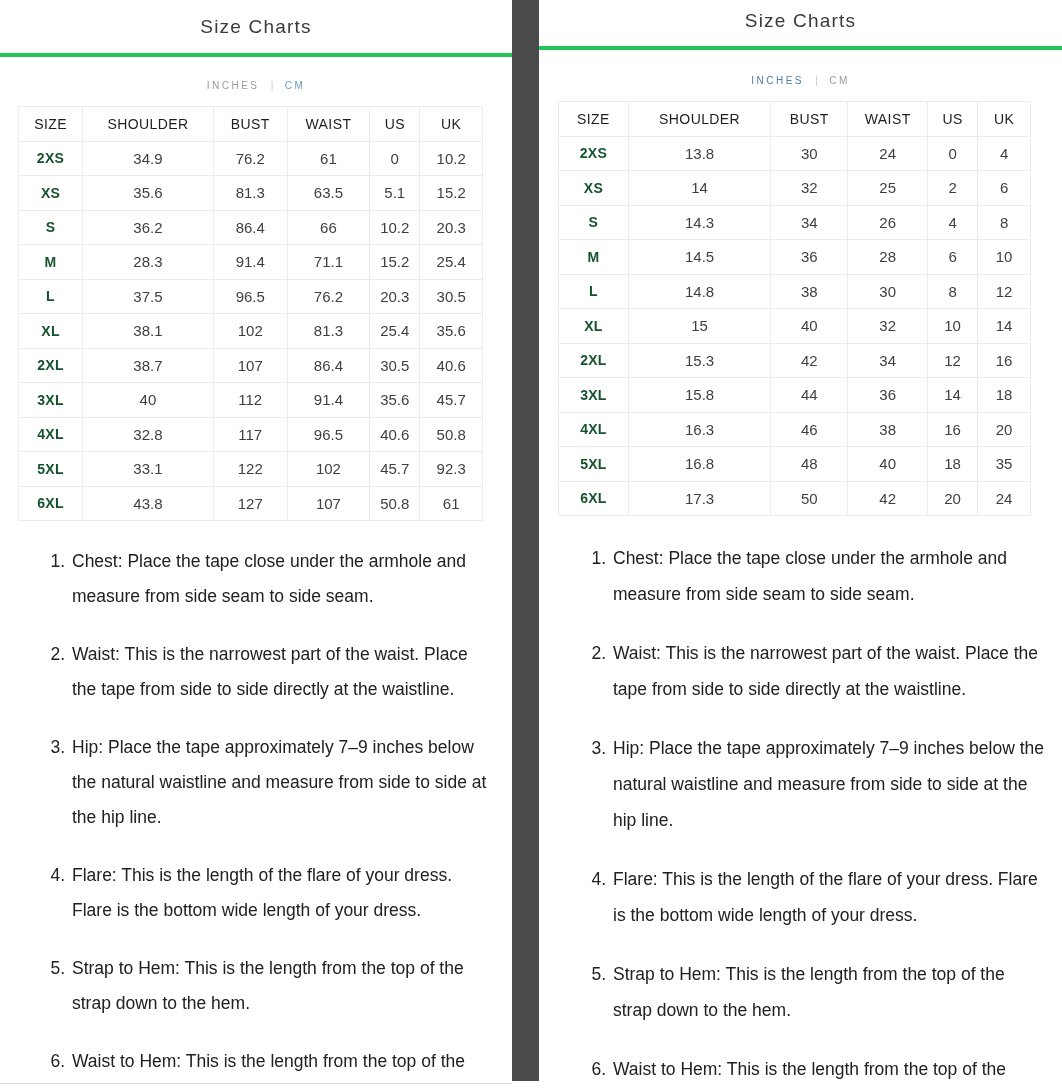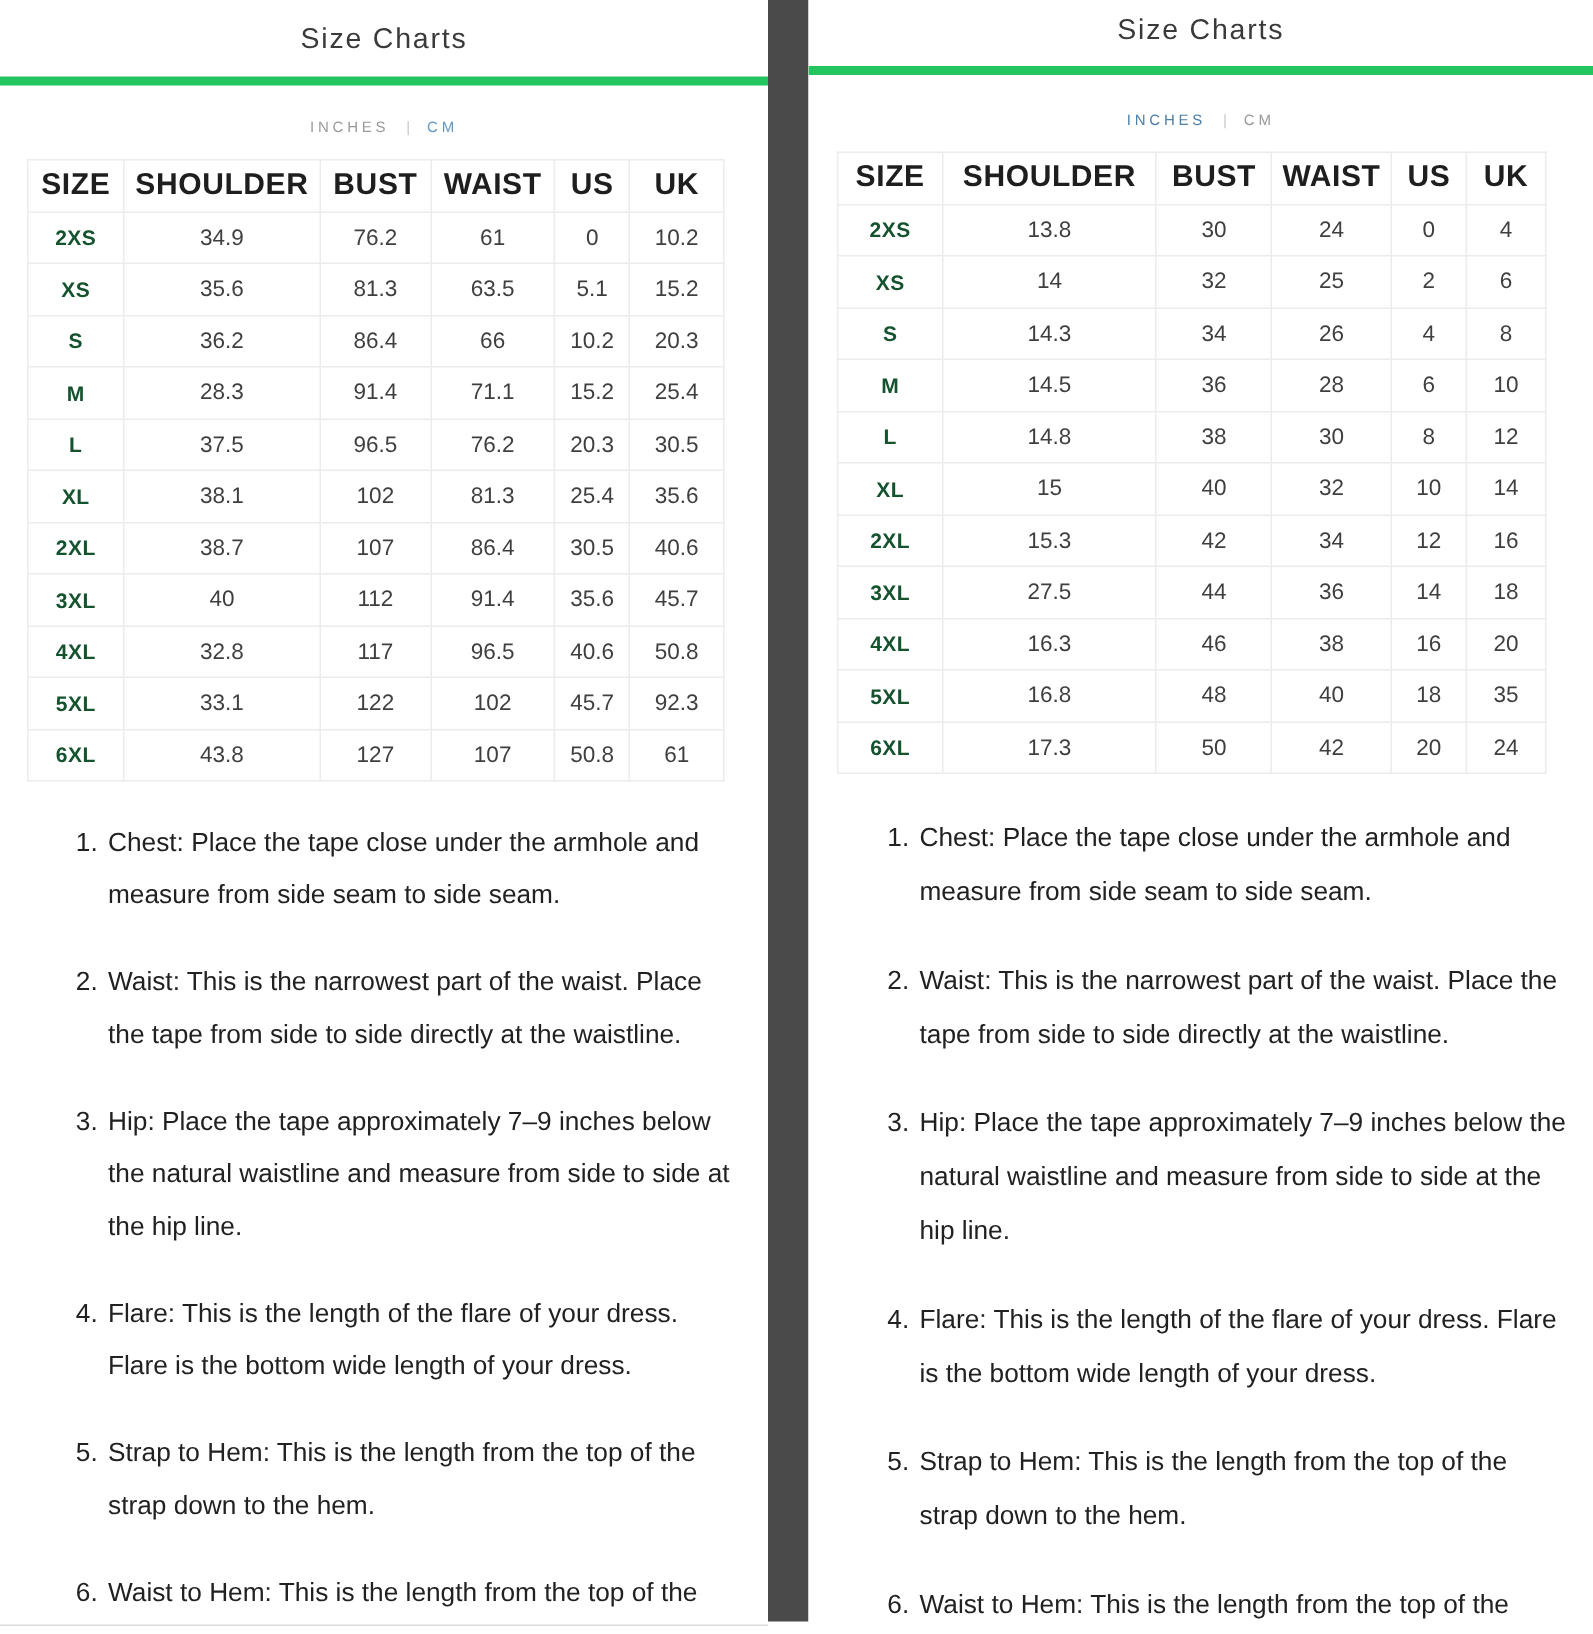--- a/index.html
+++ b/index.html
@@ -16,21 +16,21 @@
   .panel-right { left: 539px; width: 523px; height: 1089px; }
 
   .divider {
     position: absolute; left: 512px; top: 0;
     width: 27px; height: 1081px;
     background: #4a4a4a;
   }
 
   .panel-header {
     width: 100%;
-    border-bottom: 6px solid #22c55e;
+    border-bottom: 4px solid #22c55e;
     text-align: center;
   }
   .panel-left  .panel-header { height: 57px; padding-top: 11px; }
   .panel-right .panel-header { height: 50px; padding-top: 5px; }
 
   .panel-title {
     font-size: 19px;
     color: #3a3a3a;
     letter-spacing: 1.2px;
     line-height: 32px;
@@ -59,22 +59,22 @@
   .panel-right table.size-table { width: 473px; margin-left: 19px; }
 
   table.size-table th, table.size-table td {
     border: 1px solid #ececec;
     text-align: center;
     vertical-align: middle;
     height: 34.5px;
     padding: 2px 3px;
   }
   table.size-table thead th {
-    font-size: 20px;
-    font-weight: bold;
+    font-size: 14px;
+    font-weight: normal;
     color: #1e1e1e;
     letter-spacing: 0.4px;
   }
   table.size-table tbody th {
     font-size: 14px;
     font-weight: bold;
     color: #14532d;
     letter-spacing: 0.3px;
   }
   table.size-table tbody td {
@@ -308,21 +308,21 @@
         <tr>
           <th>2XL</th>
           <td>15.3</td>
           <td>42</td>
           <td>34</td>
           <td>12</td>
           <td>16</td>
         </tr>
         <tr>
           <th>3XL</th>
-          <td>27.5</td>
+          <td>15.8</td>
           <td>44</td>
           <td>36</td>
           <td>14</td>
           <td>18</td>
         </tr>
         <tr>
           <th>4XL</th>
           <td>16.3</td>
           <td>46</td>
           <td>38</td>

